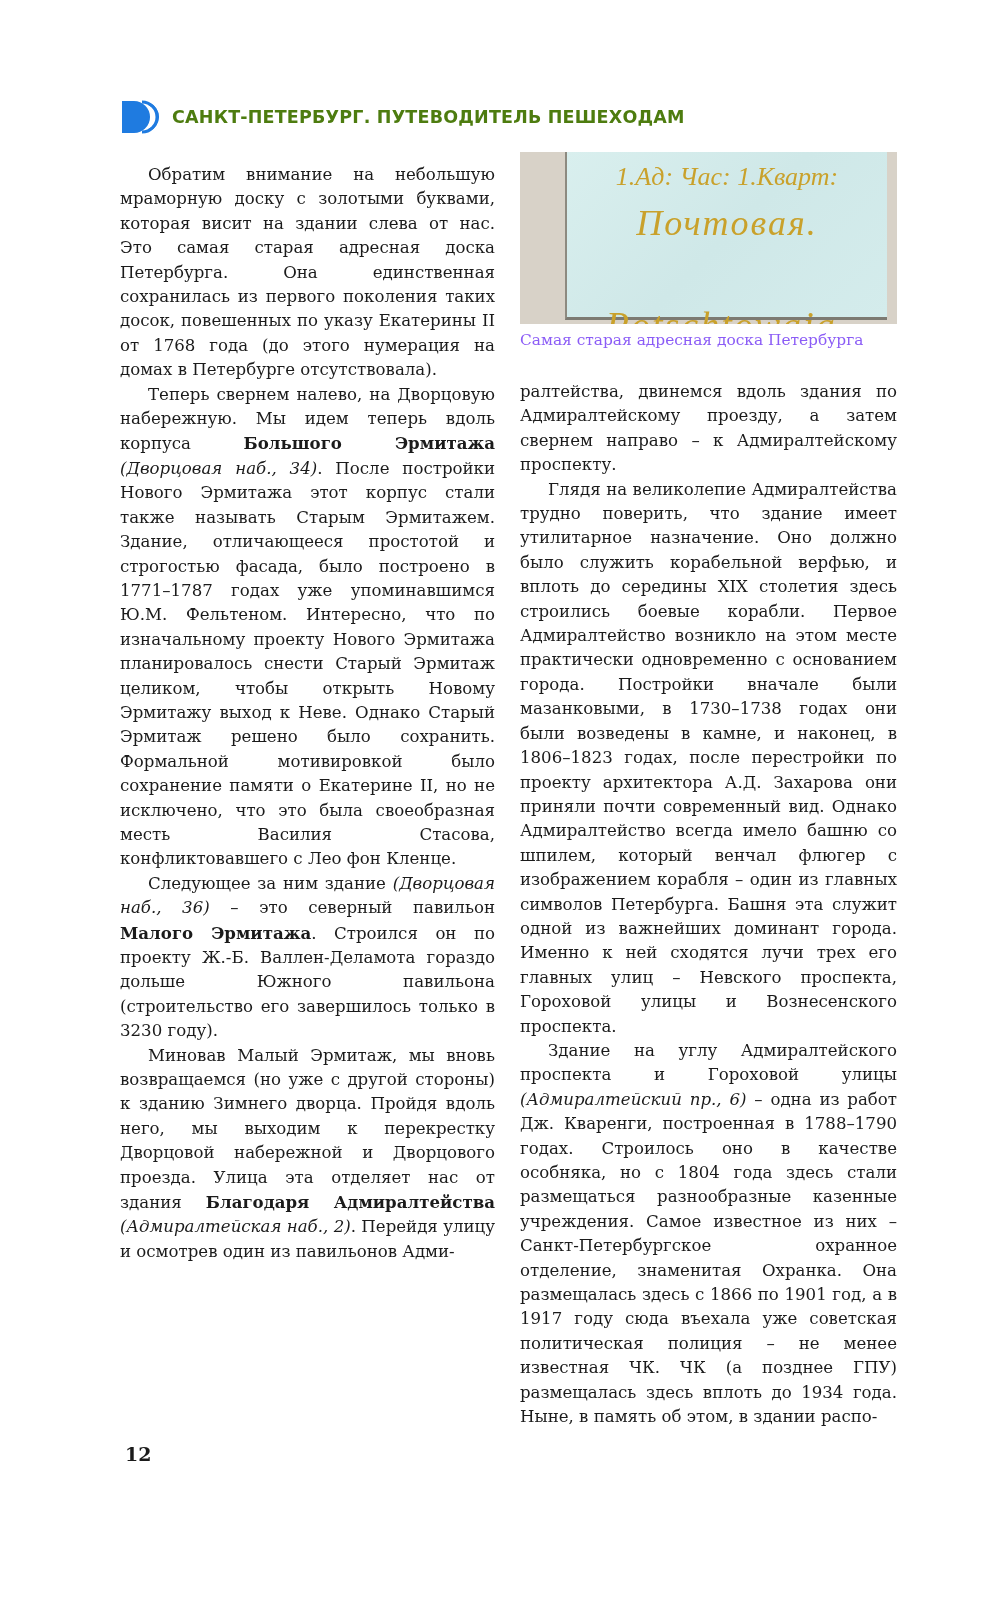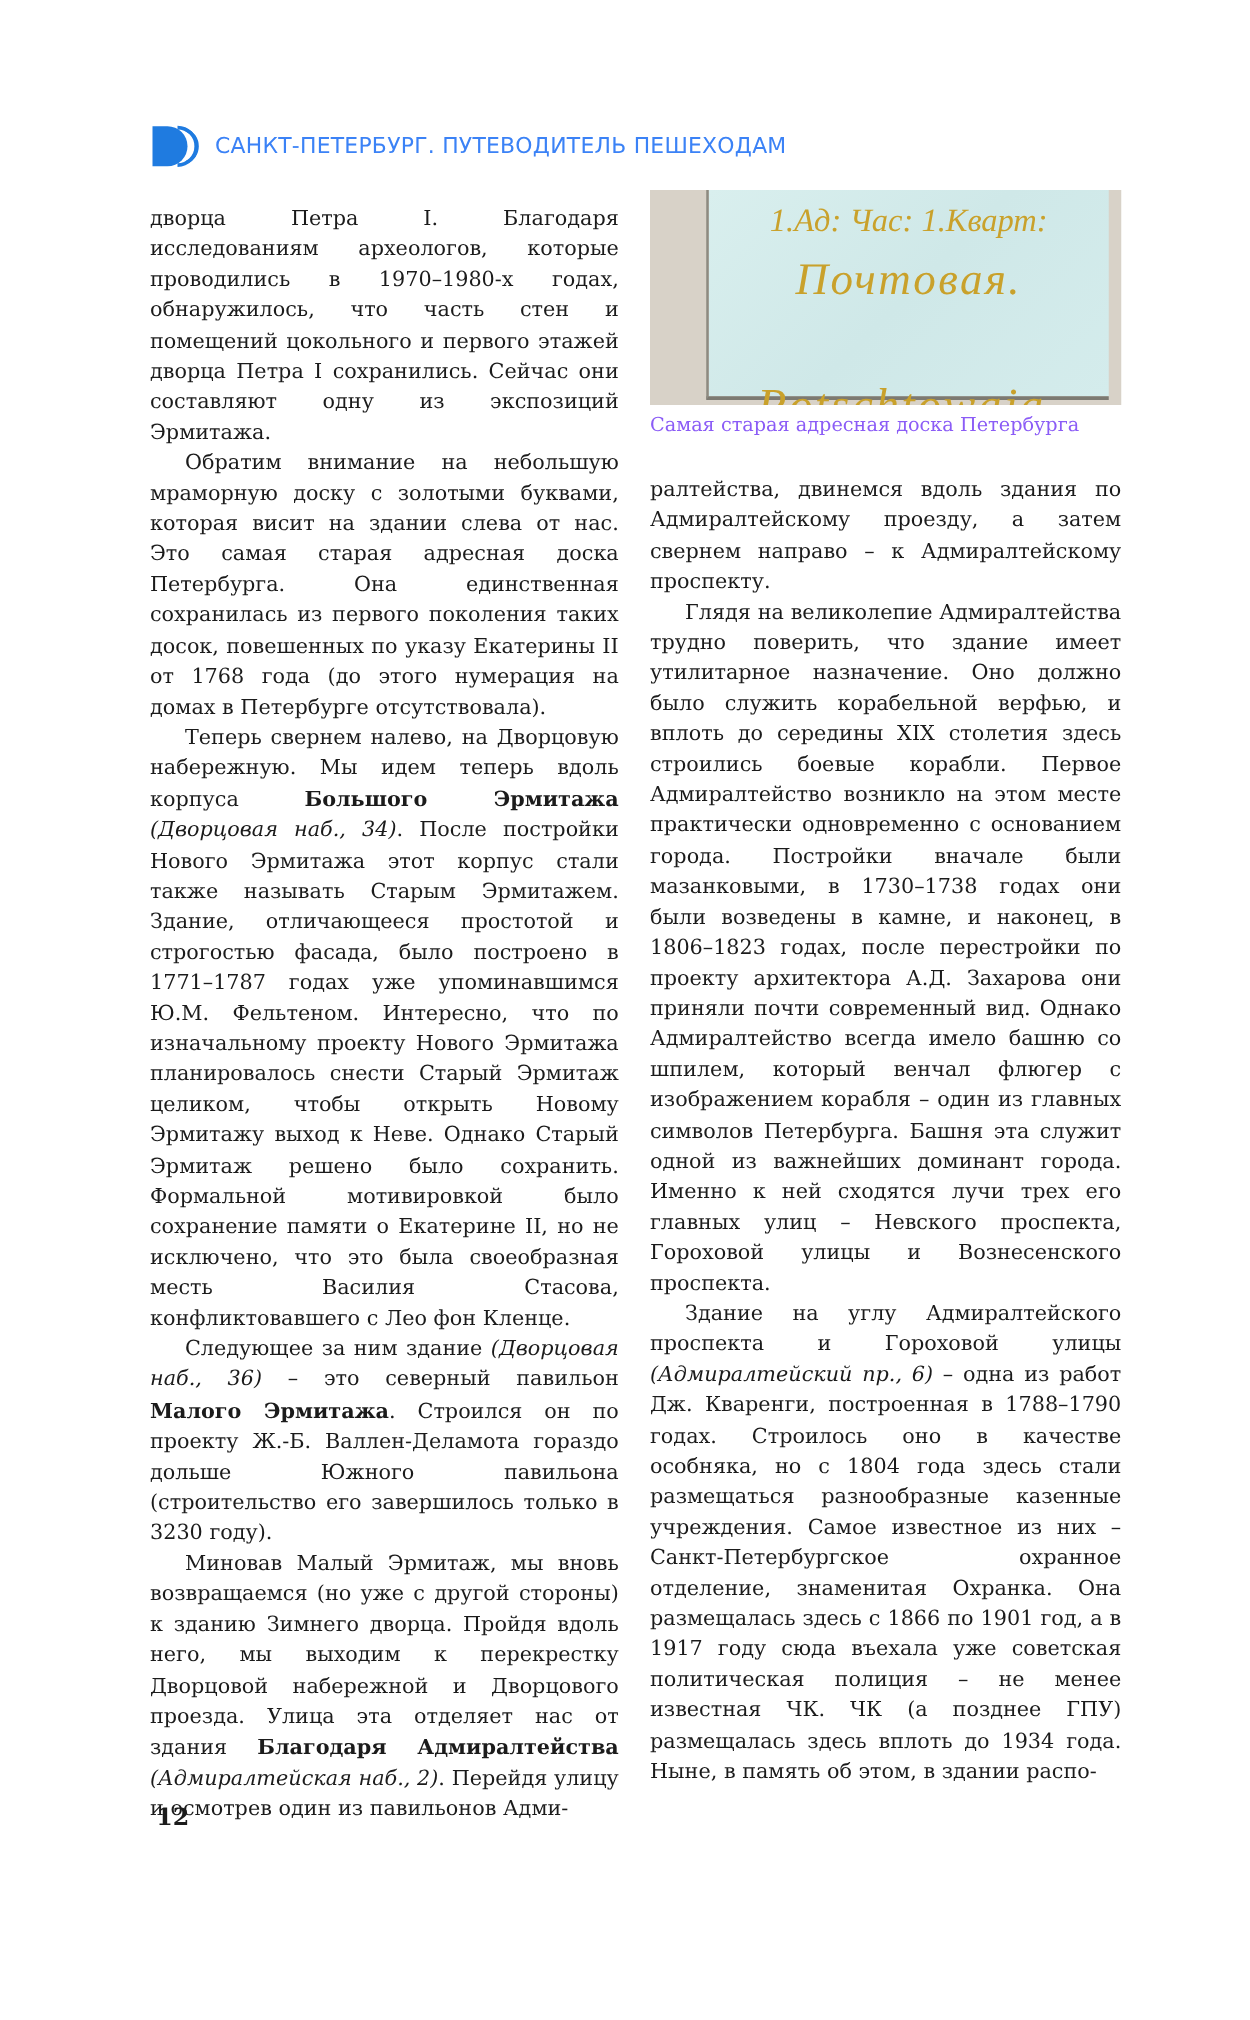--- a/index.html
+++ b/index.html
@@ -1,19 +1,19 @@
 <!DOCTYPE html>
 <html><head>
   <meta charset="utf-8">
   <style>
     html, body { margin: 0; padding: 0; background: #ffffff; }
     body { width: 1000px; height: 1616px; position: relative; overflow: hidden; color: #1b1b1b; }
     .header { position: absolute; left: 120px; top: 99px; height: 36px; display: flex; align-items: center; }
     .logo { width: 40px; height: 34px; position: relative; margin-right: 12px; }
-    .header-title { font-family: "DejaVu Sans", sans-serif; font-weight: normal; font-size: 17.5px; letter-spacing: 0.2px; color: #3b82f6; }
+    .header-title { font-family: "DejaVu Sans", sans-serif; font-weight: bold; font-size: 17.5px; letter-spacing: 0.2px; color: #4d7c0f; }
     .col { position: absolute; font-family: "DejaVu Serif", serif; font-size: 16.6px; line-height: 24.4px; text-align: justify; }
     .col-left { left: 120px; top: 163px; width: 375px; }
     .col-right { left: 520px; top: 380px; width: 377px; }
     .col p { margin: 0; text-indent: 0; }
     .col p.ind { text-indent: 28px; }
     .col b { font-weight: bold; }
     .col i { font-style: italic; }
     .figure { position: absolute; left: 520px; top: 152px; width: 377px; height: 172px; background: #d8d2c8; overflow: hidden; }
     .plate { position: absolute; left: 45px; top: 0px; width: 320px; height: 165px; background: linear-gradient(135deg, #d9efee 0%, #cfe8e8 50%, #d4ecec 100%); border-bottom: 3px solid #7c7a72; border-left: 2px solid #8d8a80; }
     .plate-line { position: absolute; left: 0; right: 0; text-align: center; font-family: Liberation Serif, serif; font-style: italic; color: #c9a12b; }
@@ -40,21 +40,20 @@
 <div class="figure">
   <div class="plate">
     <div class="plate-line plate-l1">1.Ад: Час: 1.Кварт:</div>
     <div class="plate-line plate-l2">Почтовая.</div>
     <div class="plate-line plate-l3">Potschtowaja.</div>
   </div>
 </div>
 <div class="caption">Самая старая адресная доска Петербурга</div>
 
 <div class="col col-left">
-  <p>дворца Петра I. Благодаря исследованиям археологов, которые проводились в 1970–1980-х годах, обнаружилось, что часть стен и помещений цокольного и первого этажей дворца Петра I сохранились. Сейчас они составляют одну из экспозиций Эрмитажа.</p>
   <p class="ind">Обратим внимание на небольшую мраморную доску с золотыми буквами, которая висит на здании слева от нас. Это самая старая адресная доска Петербурга. Она единственная сохранилась из первого поколения таких досок, повешенных по указу Екатерины II от 1768 года (до этого нумерация на домах в Петербурге отсутствовала).</p>
   <p class="ind"><span>Теперь свернем налево, на Дворцовую набережную. Мы идем теперь вдоль корпуса </span><b>Большого Эрмитажа</b><i> (Дворцовая наб., 34)</i><span>. После постройки Нового Эрмитажа этот корпус стали также называть Старым Эрмитажем. Здание, отличающееся простотой и строгостью фасада, было построено в 1771–1787 годах уже упоминавшимся Ю.М. Фельтеном. Интересно, что по изначальному проекту Нового Эрмитажа планировалось снести Старый Эрмитаж целиком, чтобы открыть Новому Эрмитажу выход к Неве. Однако Старый Эрмитаж решено было сохранить. Формальной мотивировкой было сохранение памяти о Екатерине II, но не исключено, что это была своеобразная месть Василия Стасова, конфликтовавшего с Лео фон Кленце.</span></p>
   <p class="ind"><span>Следующее за ним здание </span><i>(Дворцовая наб., 36)</i><span> – это северный павильон </span><b>Малого Эрмитажа</b><span>. Строился он по проекту Ж.-Б. Валлен-Деламота гораздо дольше Южного павильона (строительство его завершилось только в 3230 году).</span></p>
   <p class="ind"><span>Миновав Малый Эрмитаж, мы вновь возвращаемся (но уже с другой стороны) к зданию Зимнего дворца. Пройдя вдоль него, мы выходим к перекрестку Дворцовой набережной и Дворцового проезда. Улица эта отделяет нас от здания </span><b>Благодаря Адмиралтейства</b><i> (Адмиралтейская наб., 2)</i><span>. Перейдя улицу и осмотрев один из павильонов Адми-</span></p>
 </div>
 
 <div class="col col-right">
   <p>ралтейства, двинемся вдоль здания по Адмиралтейскому проезду, а затем свернем направо – к Адмиралтейскому проспекту.</p>
   <p class="ind">Глядя на великолепие Адмиралтейства трудно поверить, что здание имеет утилитарное назначение. Оно должно было служить корабельной верфью, и вплоть до середины XIX столетия здесь строились боевые корабли. Первое Адмиралтейство возникло на этом месте практически одновременно с основанием города. Постройки вначале были мазанковыми, в 1730–1738 годах они были возведены в камне, и наконец, в 1806–1823 годах, после перестройки по проекту архитектора А.Д. Захарова они приняли почти современный вид. Однако Адмиралтейство всегда имело башню со шпилем, который венчал флюгер с изображением корабля – один из главных символов Петербурга. Башня эта служит одной из важнейших доминант города. Именно к ней сходятся лучи трех его главных улиц – Невского проспекта, Гороховой улицы и Вознесенского проспекта.</p>
   <p class="ind"><span>Здание на углу Адмиралтейского проспекта и Гороховой улицы </span><i>(Адмиралтейский пр., 6)</i><span> – одна из работ Дж. Кваренги, построенная в 1788–1790 годах. Строилось оно в качестве особняка, но с 1804 года здесь стали размещаться разнообразные казенные учреждения. Самое известное из них – Санкт-Петербургское охранное отделение, знаменитая Охранка. Она размещалась здесь с 1866 по 1901 год, а в 1917 году сюда въехала уже советская политическая полиция – не менее известная ЧК. ЧК (а позднее ГПУ) размещалась здесь вплоть до 1934 года. Ныне, в память об этом, в здании распо-</span></p>

